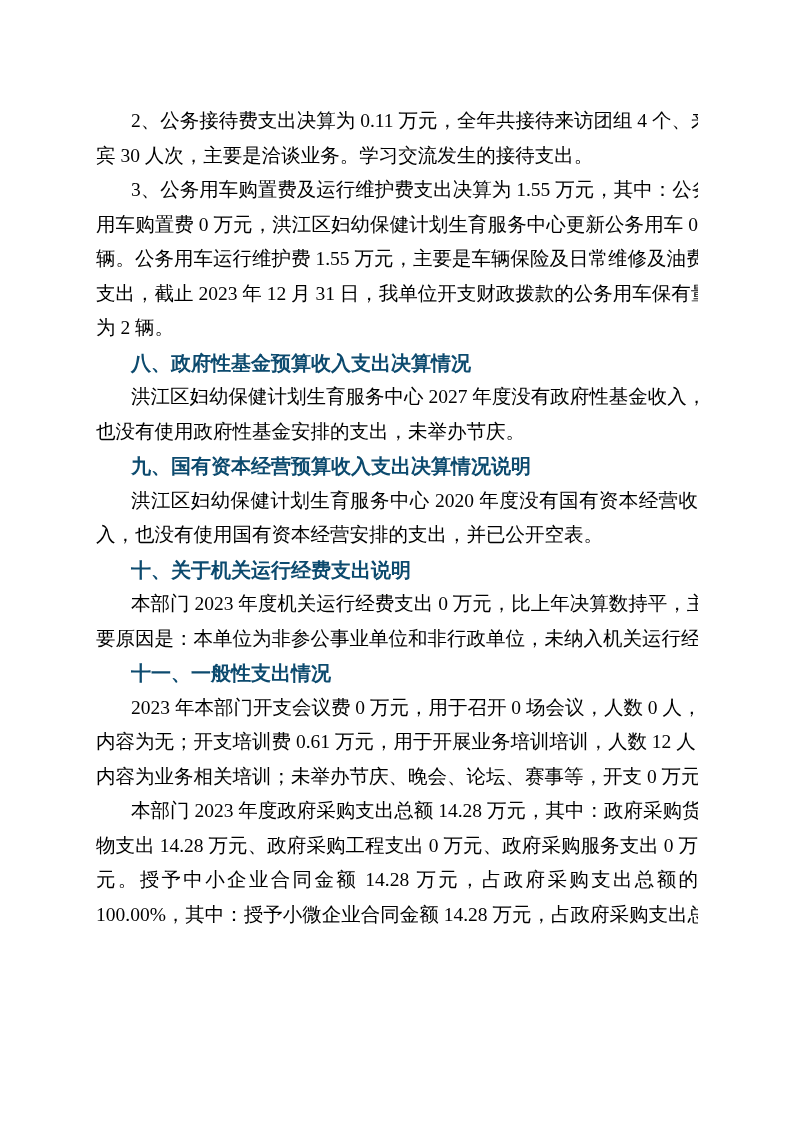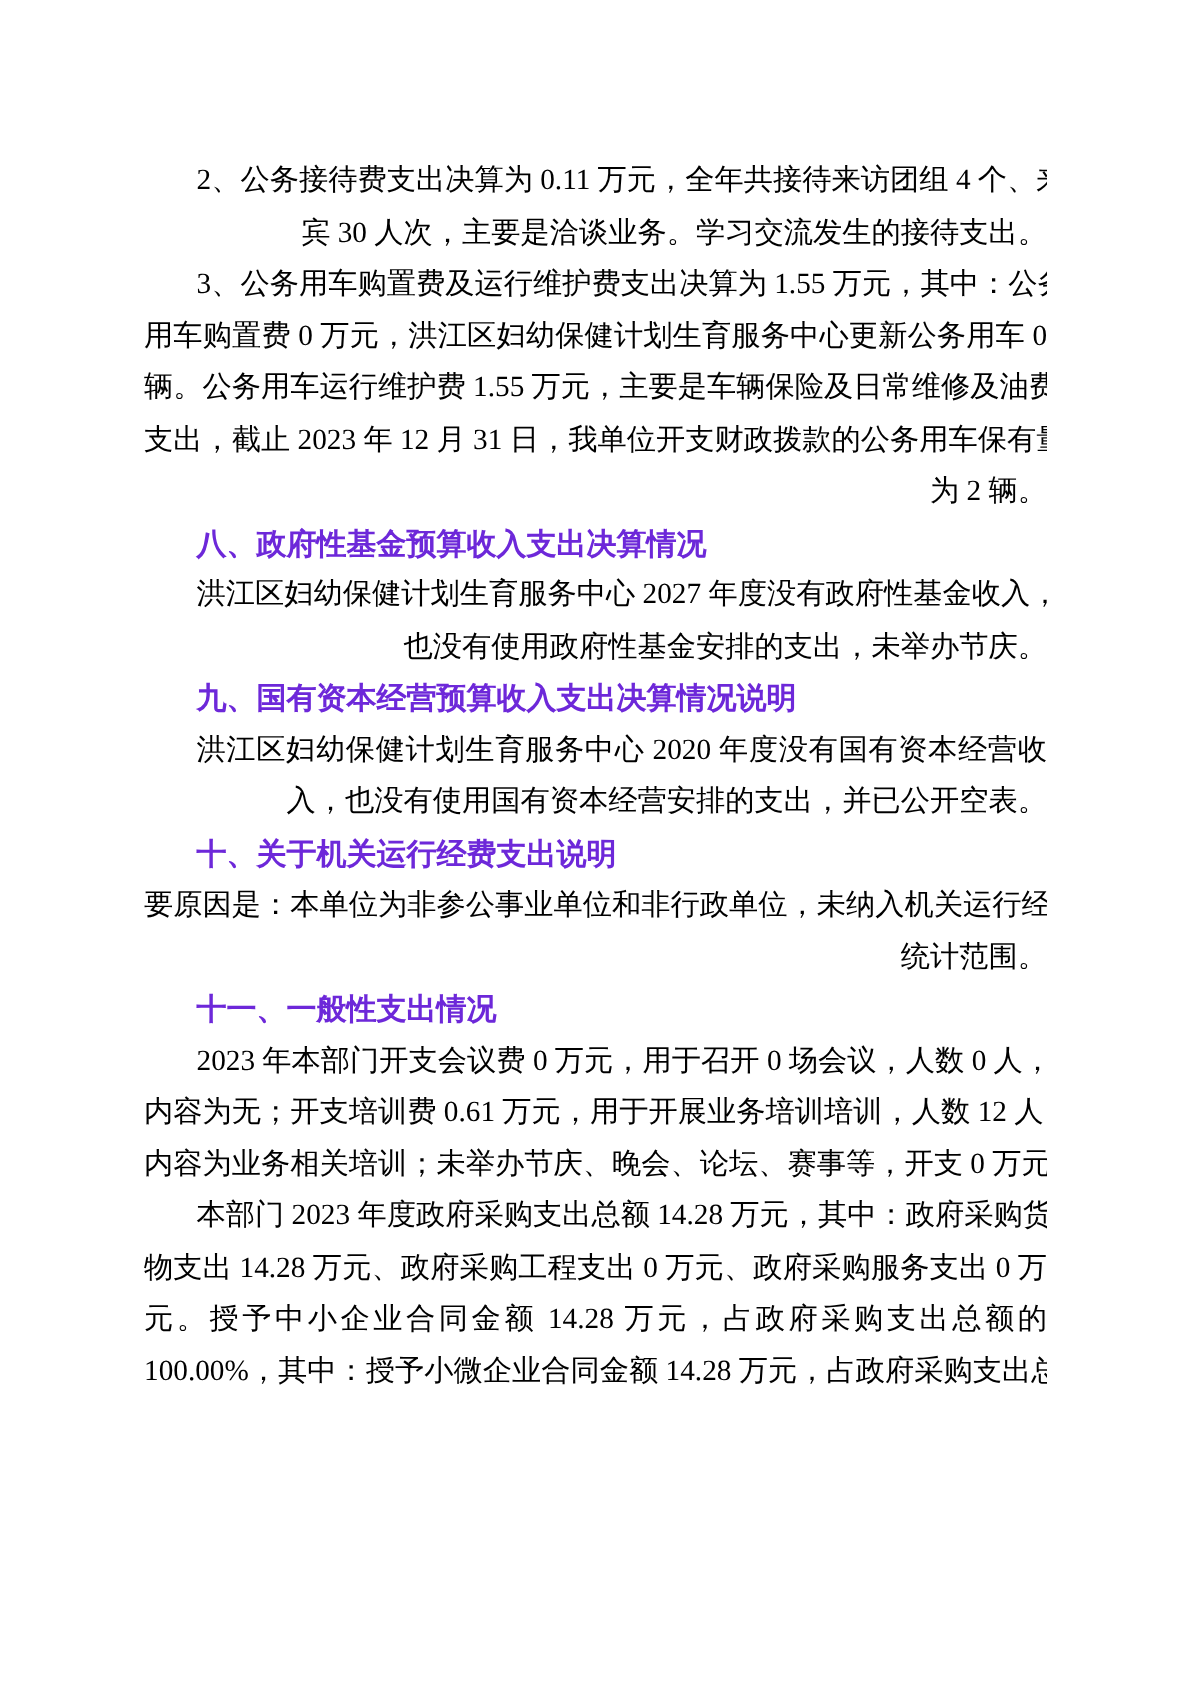--- a/index.html
+++ b/index.html
@@ -17,36 +17,36 @@
     width: 602px;
     color: #000000;
   }
   .line {
     font-family: "Liberation Serif", "DejaVu Serif", serif;
     font-size: 19.5px;
     line-height: 34.5px;
     height: 34.5px;
     white-space: nowrap;
     overflow: hidden;
-    text-align: right;
+    text-align: left;
     color: #000000;
   }
   .line.fill {
     text-align: justify;
     text-align-last: justify;
   }
   .heading {
     font-family: "Liberation Sans", "DejaVu Sans", sans-serif;
     font-weight: 700;
     font-size: 20px;
     line-height: 34.5px;
     height: 34.5px;
     white-space: nowrap;
     overflow: hidden;
-    color: #6d28d9;
+    color: #0c4a6e;
   }
   .indent { padding-left: 35px; }
 </style>
 </head>
 <body>
 
 <div class="page">
   <div class="content">
       <div class="paragraph">
         <div class="line indent fill">2、公务接待费支出决算为 0.11 万元，全年共接待来访团组 4 个、来</div>
@@ -64,22 +64,22 @@
         <div class="line indent fill">洪江区妇幼保健计划生育服务中心 2027 年度没有政府性基金收入，</div>
         <div class="line">也没有使用政府性基金安排的支出，未举办节庆。</div>
       </div>
       <div class="heading indent">九、国有资本经营预算收入支出决算情况说明</div>
       <div class="paragraph">
         <div class="line indent fill">洪江区妇幼保健计划生育服务中心 2020 年度没有国有资本经营收</div>
         <div class="line">入，也没有使用国有资本经营安排的支出，并已公开空表。</div>
       </div>
       <div class="heading indent">十、关于机关运行经费支出说明</div>
       <div class="paragraph">
+        <div class="line indent fill">本部门 2023 年度机关运行经费支出 0 万元，比上年决算数持平，主</div>
         <div class="line fill">要原因是：本单位为非参公事业单位和非行政单位，未纳入机关运行经费</div>
-        <div class="line">统计范围。</div>
       </div>
       <div class="heading indent">十一、一般性支出情况</div>
       <div class="paragraph">
         <div class="line indent fill">2023 年本部门开支会议费 0 万元，用于召开 0 场会议，人数 0 人，</div>
         <div class="line fill">内容为无；开支培训费 0.61 万元，用于开展业务培训培训，人数 12 人，</div>
         <div class="line fill">内容为业务相关培训；未举办节庆、晚会、论坛、赛事等，开支 0 万元。</div>
       </div>
       <div class="paragraph">
         <div class="line indent fill">本部门 2023 年度政府采购支出总额 14.28 万元，其中：政府采购货</div>
         <div class="line fill">物支出 14.28 万元、政府采购工程支出 0 万元、政府采购服务支出 0 万</div>

